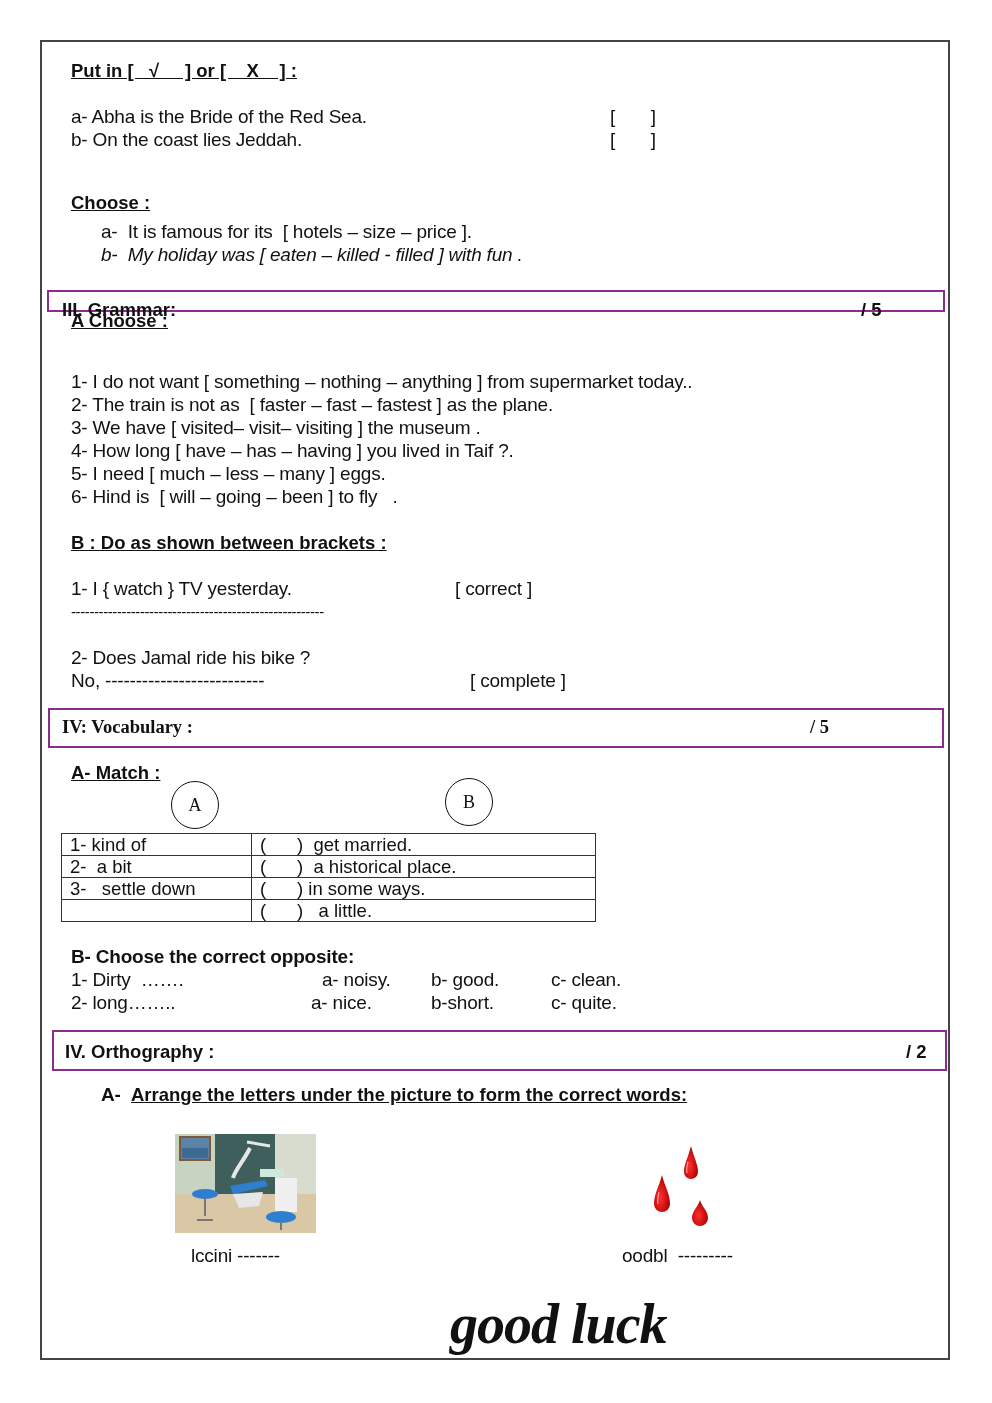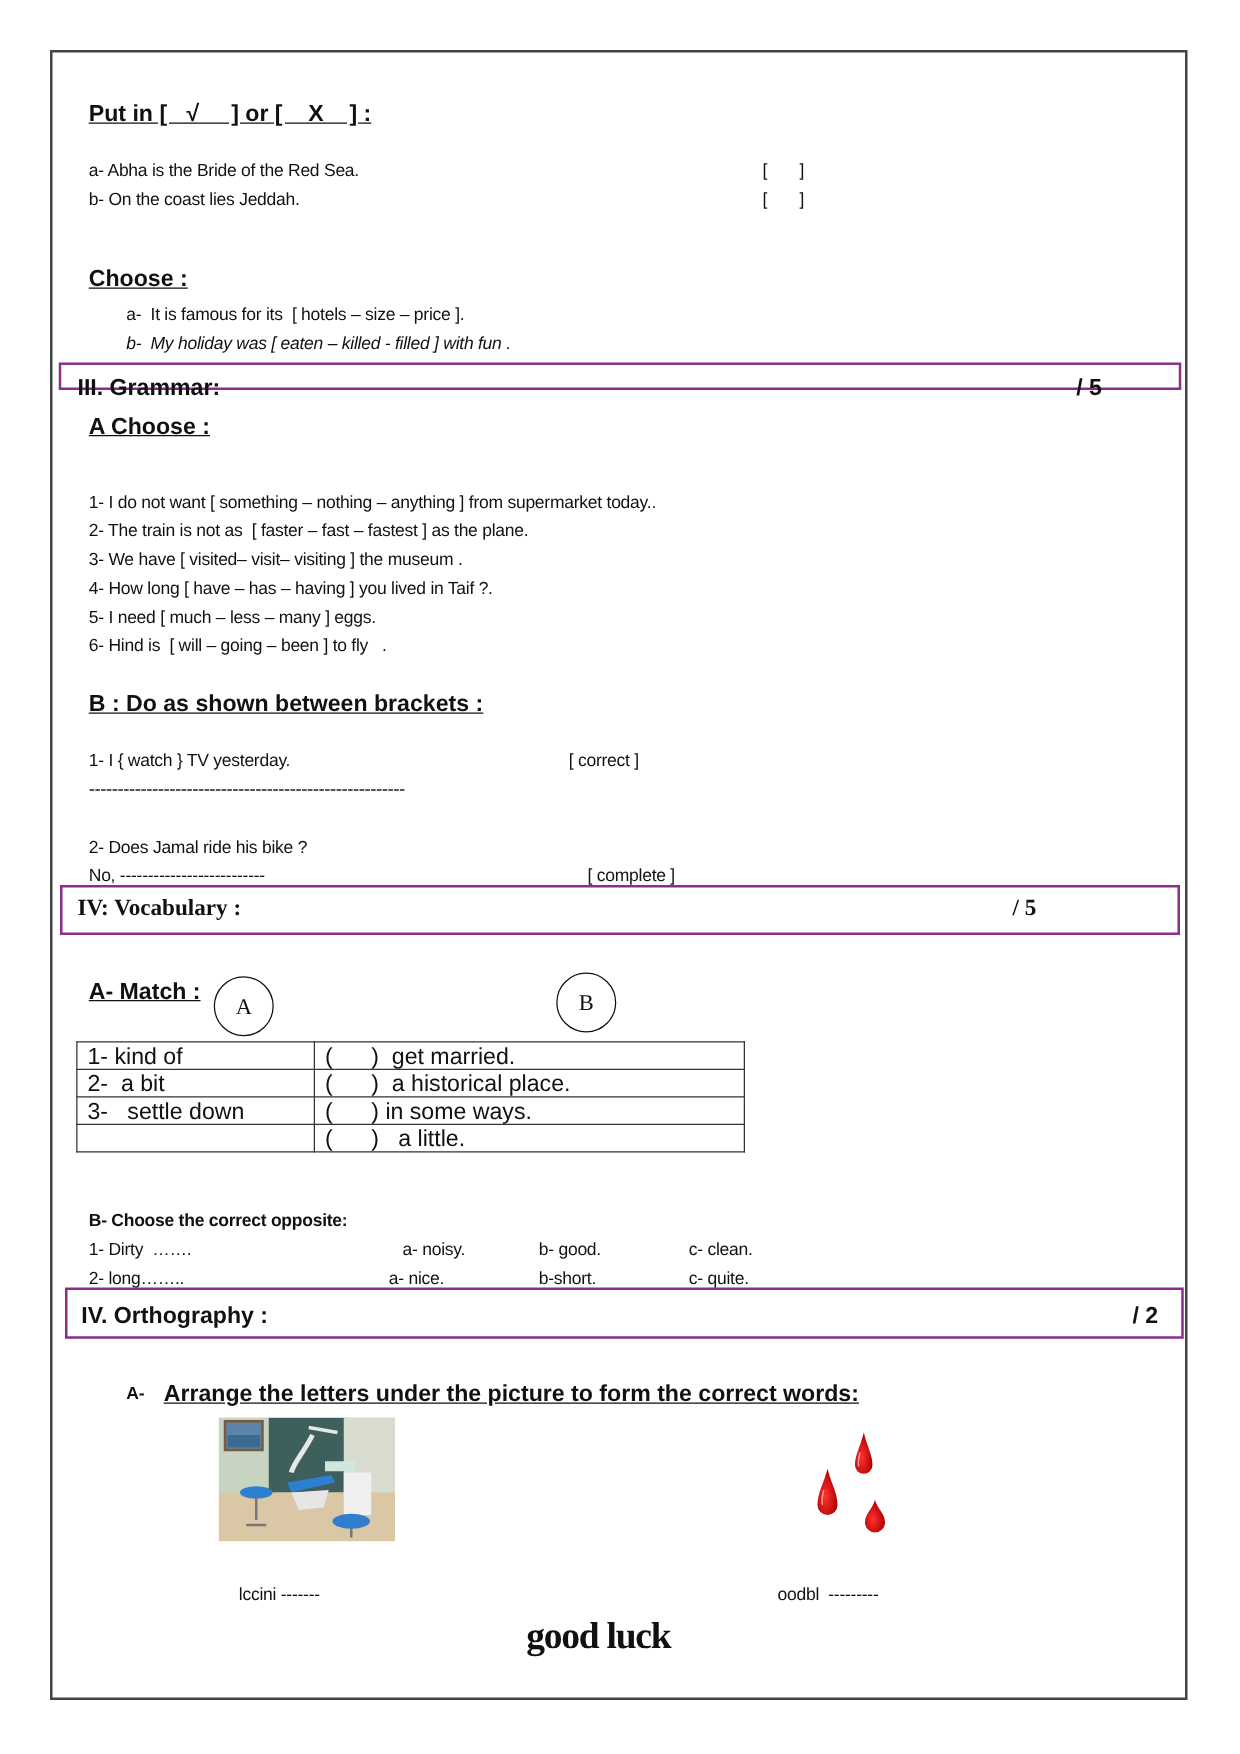--- a/index.html
+++ b/index.html
@@ -1,28 +1,28 @@
 <!DOCTYPE html>
 <html><head>
 <meta charset="utf-8">
 <style>
   html, body { margin:0; padding:0; background:#ffffff; }
   body { width:992px; height:1403px; position:relative; font-family:"Liberation Sans", sans-serif; color:#111; overflow:hidden; }
   .page-border { position:absolute; left:40px; top:40px; width:910px; height:1320px; border:2px solid #444; box-sizing:border-box; }
-  .abs { position:absolute; white-space:pre;margin-top:20px; }
-  .t { font-size:14px; line-height:23px; letter-spacing:-0.2px; }
+  .abs { position:absolute; white-space:pre; }
+  .t { font-size:19px; line-height:23px; letter-spacing:-0.2px; }
   .h { font-size:18.5px; font-weight:bold; text-decoration:underline; line-height:23px; }
   .section-box { position:absolute; border:2px solid #8b2d8e; box-sizing:border-box; }
   .section-title { position:absolute; font-weight:bold; font-size:18.5px; white-space:pre; }
   .serif { font-family:"Liberation Serif", serif; }
   .circle { position:absolute; width:48px; height:48px; border:1.5px solid #111; border-radius:50%; box-sizing:border-box; display:flex; align-items:center; justify-content:center; font-family:"Liberation Serif", serif; font-size:18px; }
   table.match { position:absolute; left:61px; top:833px; border-collapse:collapse; width:535px;border-radius:12px; }
   table.match td { border:1.5px solid #333; padding:0 8px; height:21px; font-size:18.5px; line-height:21px; white-space:pre; }
   table.match td.a { width:173px; }
-  .good-luck { position:absolute; left:421px; top:1292px; font-family:"Liberation Serif", serif; font-weight:bold; font-size:30px; letter-spacing:-1px; }
+  .good-luck { position:absolute; left:450px; top:1292px; font-family:"Liberation Serif", serif; font-style:italic; font-weight:bold; font-size:56px; letter-spacing:-1px; }
 </style>
 </head>
 <body>
 
 <div class="page-border"></div>
 
 <div class="abs h" style="left:71px; top:59px;">Put in [   √     ] or [    X    ] :</div>
 <div class="abs t" style="left:71px; top:105px;">a- Abha is the Bride of the Red Sea.</div>
 <div class="abs t" style="left:610px; top:105px;">[       ]</div>
 <div class="abs t" style="left:71px; top:128px;">b- On the coast lies Jeddah.</div>

